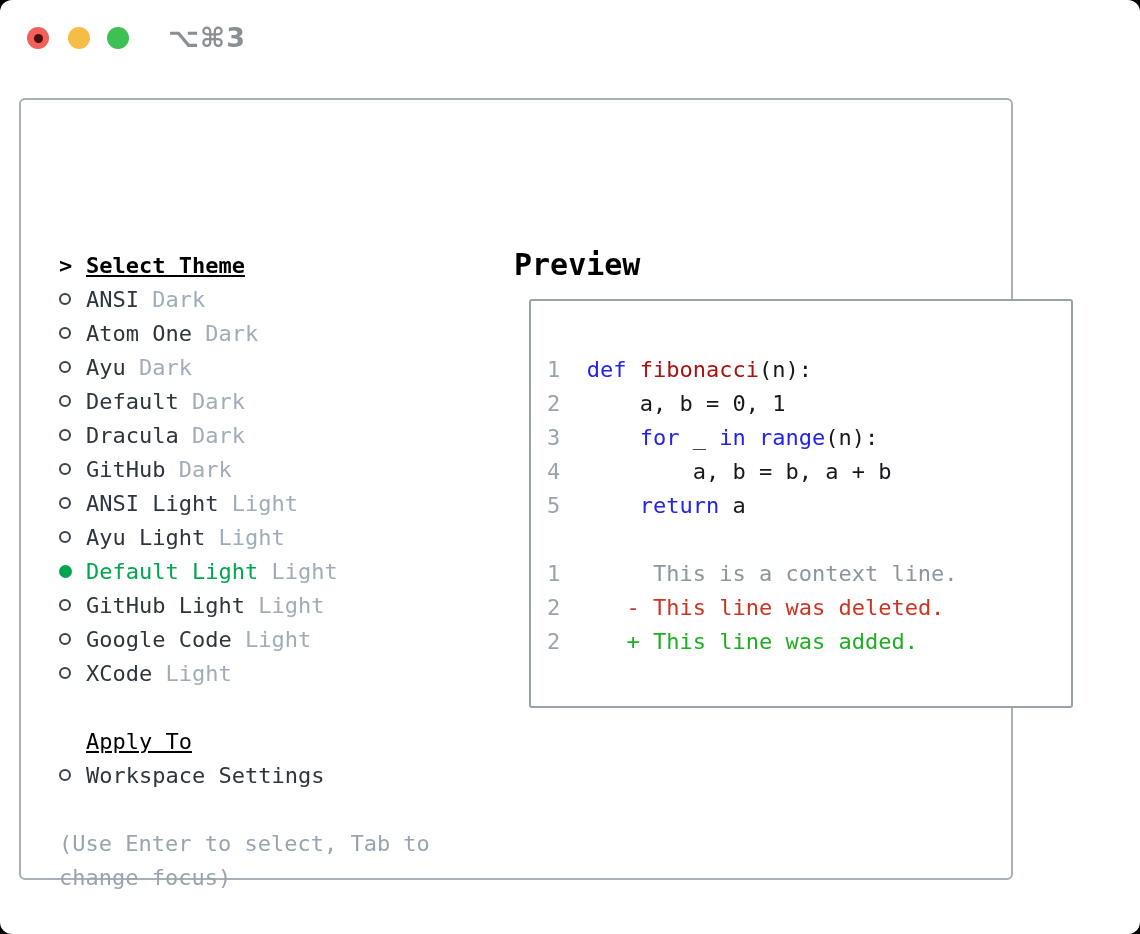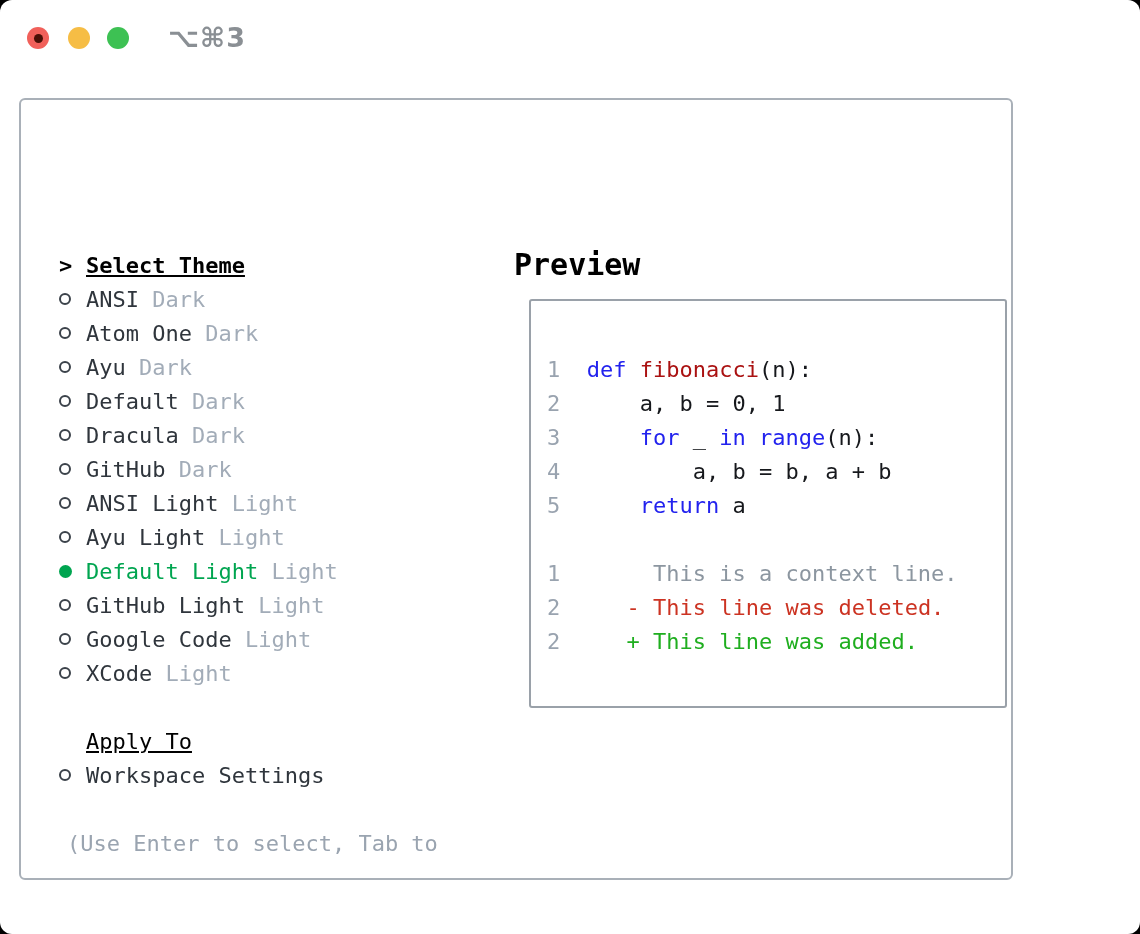--- a/index.html
+++ b/index.html
@@ -34,28 +34,28 @@
   .row{height:34px;display:flex;align-items:center;white-space:pre;}
   .marker{width:27px;display:flex;align-items:center;flex:none;}
   .cursor-glyph{font-weight:bold;color:var(--c-header_text);}
   .header-text{font-weight:bold;color:var(--c-header_text);text-decoration:underline;}
   .subheader-text{color:var(--c-header_text);text-decoration:underline;}
   .radio{width:12px;height:12px;border:2px solid var(--c-radio_ring);border-radius:50%;box-sizing:border-box;}
   .opt-row.selected .radio{width:13px;height:13px;border:none;background:var(--c-selected_green);}
   .opt-name{color:var(--c-text_dark);}
   .opt-row.selected .opt-name{color:var(--c-selected_green);}
   .opt-variant{color:var(--c-muted);}
-  .help-line{color:var(--c-help_text);margin-left:8px;}
+  .help-line{color:var(--c-help_text);}
   
   .preview-label{
     position:absolute;left:493px;top:148px;height:34px;line-height:34px;
     font-size:30px;font-weight:bold;color:var(--c-header_text);
   }
   .preview-box{
-    position:absolute;left:508px;top:199px;width:478px;height:409px;
+    position:absolute;left:508px;top:199px;width:544px;height:409px;
     border:2px solid var(--c-preview_border);border-radius:3px;box-sizing:border-box;
     background:#fff;overflow:hidden;
   }
   .preview-lines{padding:52px 0 0 16px;font-size:22px;}
   .pline{height:34px;line-height:34px;white-space:pre;}
   .tk-num{color:var(--c-line_number);}
   .tk-kw{color:var(--c-keyword);}
   .tk-fn{color:var(--c-function);}
   .tk-pln{color:var(--c-plain);}
   .tk-ctx{color:var(--c-context);}
@@ -106,20 +106,21 @@
         <span class="subheader-text">Apply To</span>
       </div>
 
       <div id="apply-list">
           <div class="row opt-row"><span class="marker"><span class="radio"></span></span><span class="opt-name">Workspace Settings</span></div>
         </div>
 
       <div class="row"></div>
 
       <div class="row help-line">(Use Enter to select, Tab to</div>
+      <div class="row help-line">change focus)</div>
     </div>
 
     <div class="preview-label">Preview</div>
 
     <div class="preview-box">
       <div class="preview-lines" id="preview-lines">
           <div class="pline"><span class="tk-num">1  </span><span class="tk-kw">def</span><span class="tk-pln"> </span><span class="tk-fn">fibonacci</span><span class="tk-pln">(n):</span></div>
           <div class="pline"><span class="tk-num">2  </span><span class="tk-pln">    a, b = 0, 1</span></div>
           <div class="pline"><span class="tk-num">3  </span><span class="tk-pln">    </span><span class="tk-kw">for</span><span class="tk-pln"> _ </span><span class="tk-kw">in</span><span class="tk-pln"> </span><span class="tk-kw">range</span><span class="tk-pln">(n):</span></div>
           <div class="pline"><span class="tk-num">4  </span><span class="tk-pln">        a, b = b, a + b</span></div>

